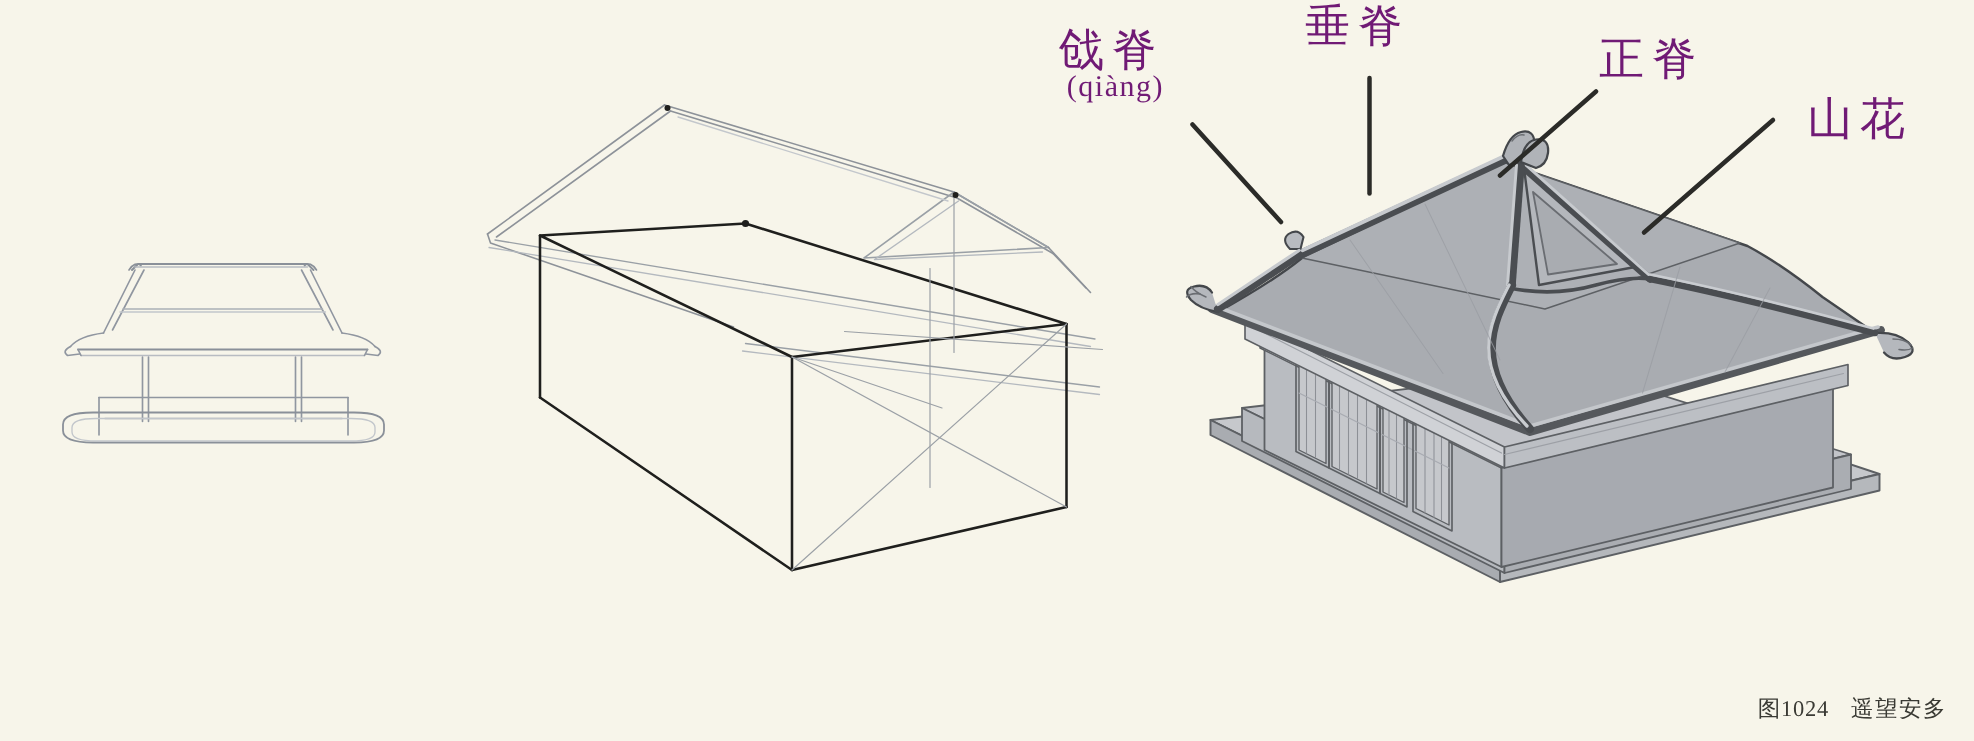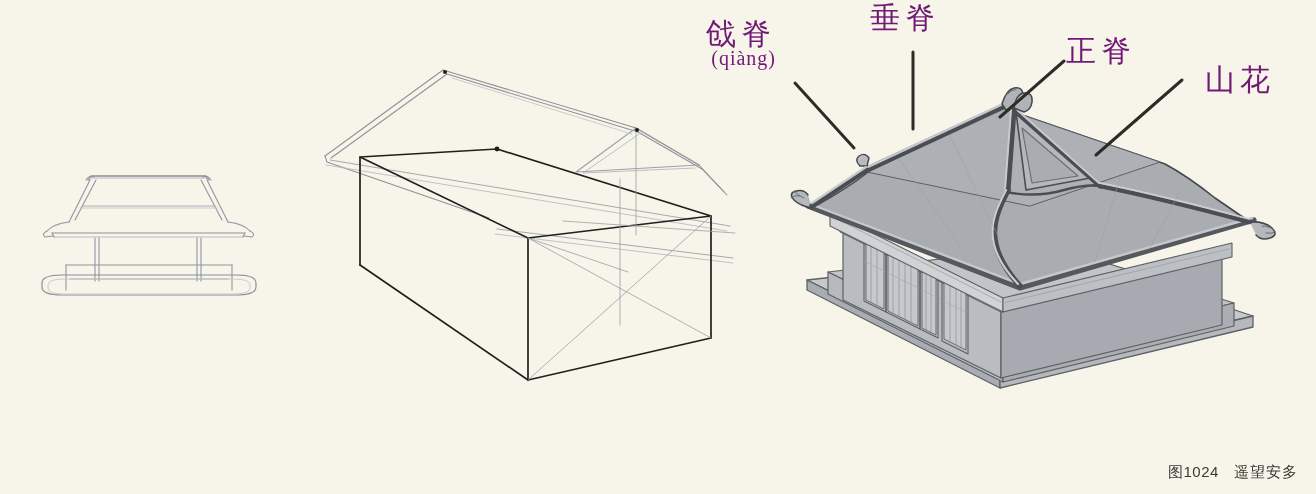--- a/index.html
+++ b/index.html
@@ -29,28 +29,28 @@
   }
   .label .pinyin{
     font-size:20px;
     letter-spacing:1px;
     display:block;
     margin-top:-2px;
     text-align:right;
   }
   #lbl-qiangji{ left:706px; top:18px; }
   #lbl-chuiji{ left:870px; top:2px; }
-  #lbl-zhengji{ left:1066px; top:35px; }
+  #lbl-zhengji{ left:1066px; top:24px; }
   #lbl-shanhua{ left:1188px; top:64px;margin-left:17px; }
 
   #caption{
     position:absolute;
     right:18px;
     bottom:12px;
-    font-family:Liberation Sans, sans-serif;
+    font-family:Liberation Serif, serif;
     font-size:15px;
     letter-spacing:1px;
     color:#3a3a34;
     white-space:nowrap;
     user-select:none;
   }
   #caption .num{ letter-spacing:0.5px; }
   #caption .src{ margin-left:10px; }
 </style>
 </head>

